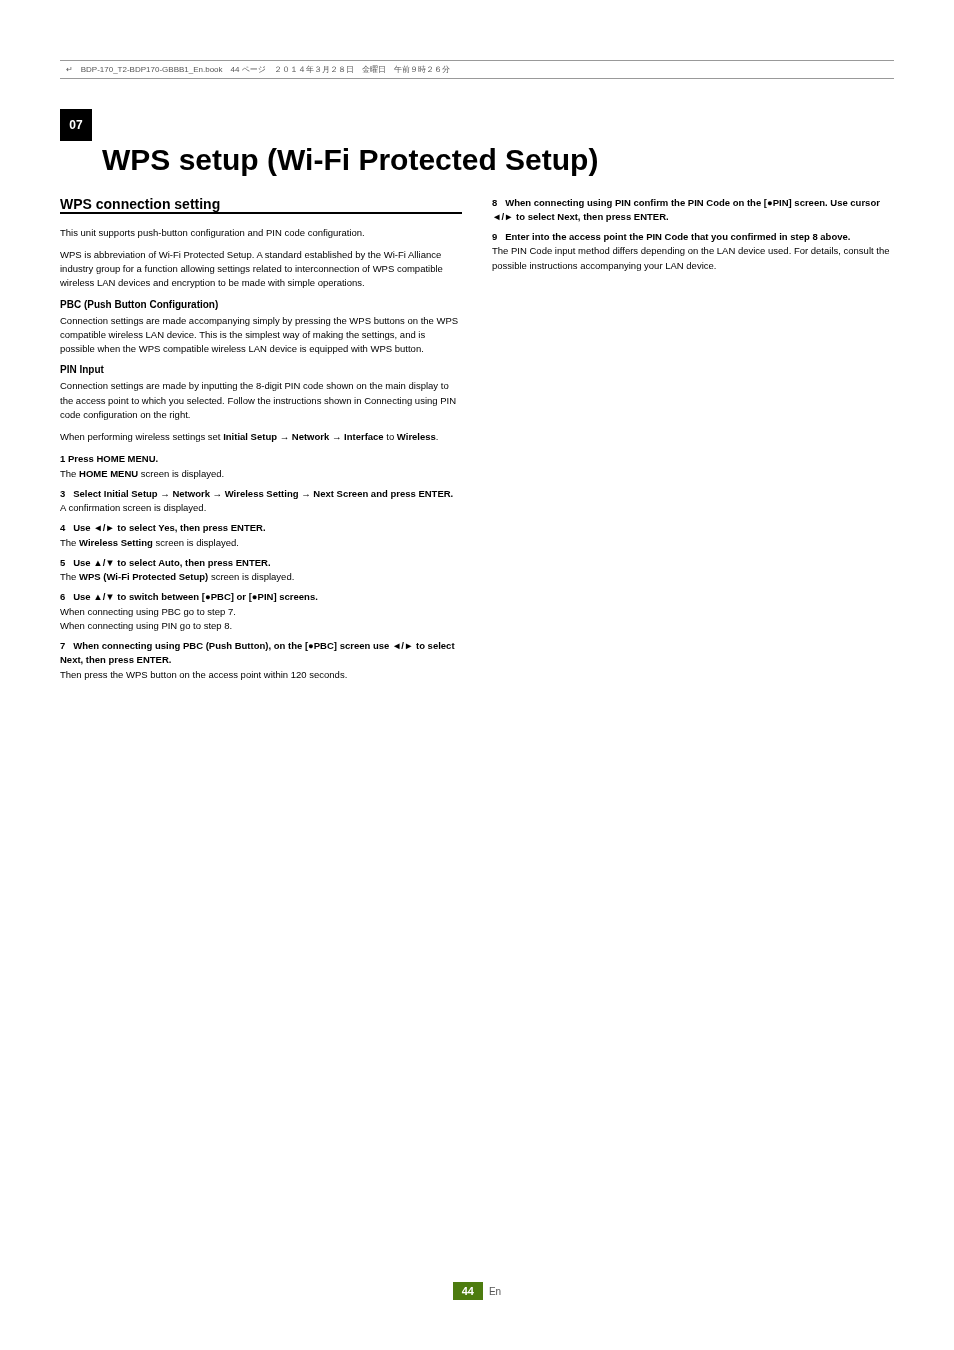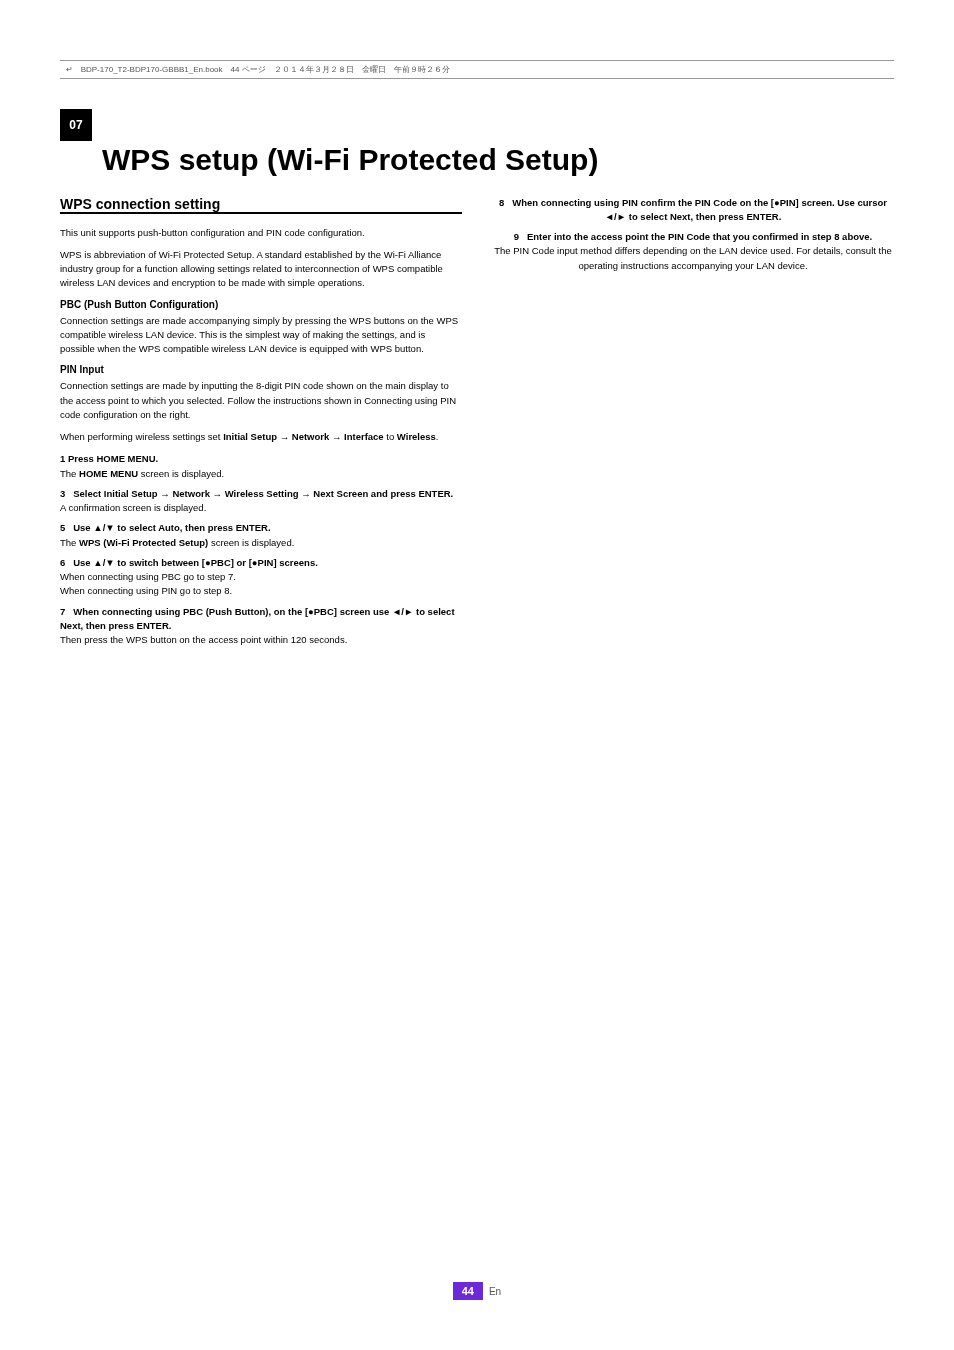--- a/index.html
+++ b/index.html
@@ -95,21 +95,20 @@
       display: flex;
       gap: 30px;
     }
     .col-left {
       flex: 1 1 0;
       min-width: 0;
     }
     .col-right {
       flex: 1 1 0;
       min-width: 0;
-      text-align: center;
     }
 
     
     .section-heading {
       font-size: 14px;
       font-weight: bold;
       border-bottom: 2px solid #000;
       margin-bottom: 12px;
     }
 
@@ -153,21 +152,21 @@
       align-items: center;
       justify-content: center;
       gap: 6px;
     }
     .page-number-box {
       display: inline-flex;
       align-items: center;
       justify-content: center;
       width: 30px;
       height: 18px;
-      background: #6d28d9;
+      background: #4d7c0f;
       color: #fff;
       font-size: 11px;
       font-weight: bold;
     }
     .page-lang {
       font-size: 10px;
       color: #555;
     }
 
     b { font-weight: bold; }
@@ -221,20 +220,24 @@
         <span class="step-title">Press <b>HOME MENU</b>.</span><br>
         <span>The <b>HOME MENU</b> screen is displayed.</span>
       </p>
 
 
       <p class="step">
         <b>3 &nbsp; Select Initial Setup → Network → Wireless Setting → Next Screen and press ENTER.</b><br>
         <span>A confirmation screen is displayed.</span>
       </p>
 
+      <p class="step">
+        <b>4 &nbsp; Use ◄/► to select Yes, then press ENTER.</b><br>
+        <span>The <b>Wireless Setting</b> screen is displayed.</span>
+      </p>
 
       <p class="step">
         <b>5 &nbsp; Use ▲/▼ to select Auto, then press ENTER.</b><br>
         <span>The <b>WPS (Wi-Fi Protected Setup)</b> screen is displayed.</span>
       </p>
 
       <p class="step">
         <b>6 &nbsp; Use ▲/▼ to switch between [●PBC] or [●PIN] screens.</b><br>
         <span>When connecting using PBC go to step 7.<br></span>
         <span>When connecting using PIN go to step 8.</span>
@@ -247,21 +250,21 @@
     </div>
 
     <div class="col-right">
 
       <p class="step">
         <b>8 &nbsp; When connecting using PIN confirm the PIN Code on the [●PIN] screen. Use cursor ◄/► to select Next, then press ENTER.</b>
       </p>
 
       <p class="step">
         <b>9 &nbsp; Enter into the access point the PIN Code that you confirmed in step 8 above.</b><br>
-        <span>The PIN Code input method differs depending on the LAN device used. For details, consult the operating instructions accompanying your LAN device.</span>
+        <span>The PIN Code input method differs depending on the LAN device used. For details, consult the possible instructions accompanying your LAN device.</span>
       </p>
 
     </div>
 
   </div>
 
   <div class="page-footer">
     <div class="page-number-box">44</div>
     <span class="page-lang">En</span>
   </div>

